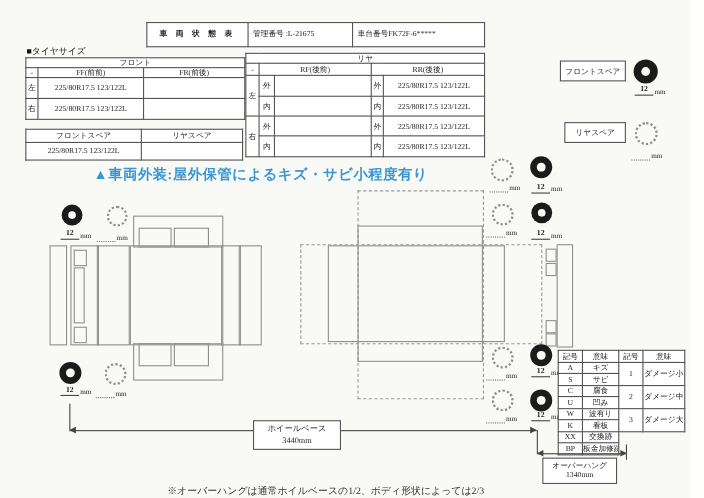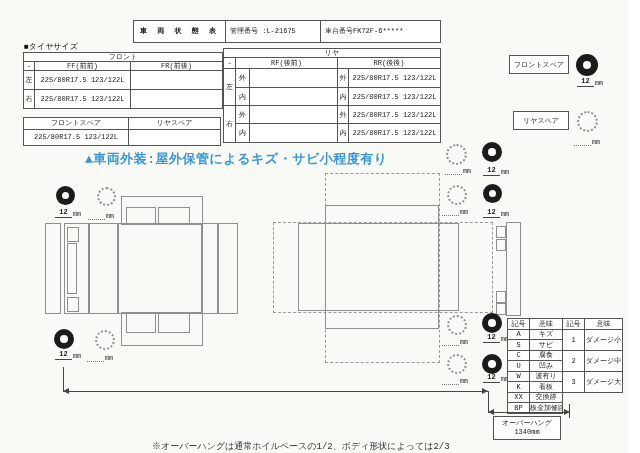--- a/index.html
+++ b/index.html
@@ -1,17 +1,17 @@
 <!DOCTYPE html>
 <html><head>
 <meta charset="utf-8">
 <style>
   html,body{margin:0;padding:0}
   .page{position:relative;width:628px;height:453px;background:#f9f9f6;overflow:hidden;
-        font-family:Liberation Mono, monospace;color:#222}
+        font-family:Liberation Serif, serif;color:#222}
   table.t{border-collapse:collapse;position:absolute;table-layout:fixed;background:transparent}
   table.t td{border:1px solid #555;background:#fff;font-size:7px;text-align:center;
              padding:0;line-height:1.15;white-space:nowrap;overflow:hidden}
   table.t td.nb{border:none;background:transparent}
   table.t td.lft{text-align:left;padding-left:4px}
   .hdr-table td{font-size:8.5px;height:21px}
   .hdr-title{letter-spacing:3px;font-weight:bold}
   .seclabel{position:absolute;font-size:8px;color:#111}
   .warn{position:absolute;font-size:13px;font-weight:bold;letter-spacing:.5px}
   .rect{position:absolute;border:1px solid #8f8f8f}
@@ -322,20 +322,24 @@
       <td>板金加修跡</td>
       <td colspan="2" class="nb"></td>
     </tr>
   </tbody>
     </table>
 
   <div class="vline" style="left:63px;top:367px;height:24px"></div>
   <div class="hline" style="left:63px;top:391px;width:425px"></div>
   <div class="arr l" style="left:63px;top:388px"></div>
   <div class="arr r" style="left:482px;top:388px"></div>
+  <div class="dimbox" style="left:230px;top:382px;width:78px;height:25px">
+    <div>ホイールベース</div>
+    <div>3440mm</div>
+  </div>
   <div class="vline" style="left:488px;top:391px;height:21px"></div>
 
   <div class="hline" style="left:488px;top:412px;width:82px"></div>
   <div class="arr l" style="left:488px;top:409px"></div>
   <div class="arr r" style="left:564px;top:409px"></div>
   <div class="vline" style="left:569px;top:404px;height:14px"></div>
   <div class="dimbox" style="left:493px;top:416px;width:66px;height:22px;font-size:7px">
     <div>オーバーハング</div>
     <div>1340mm</div>
   </div>

